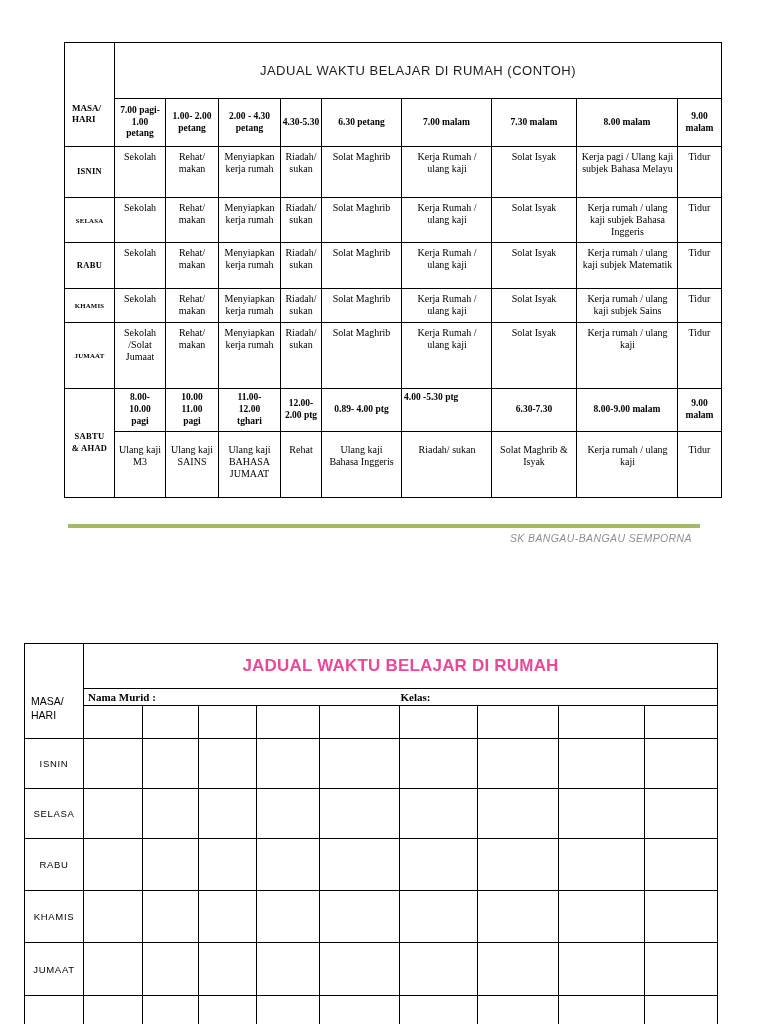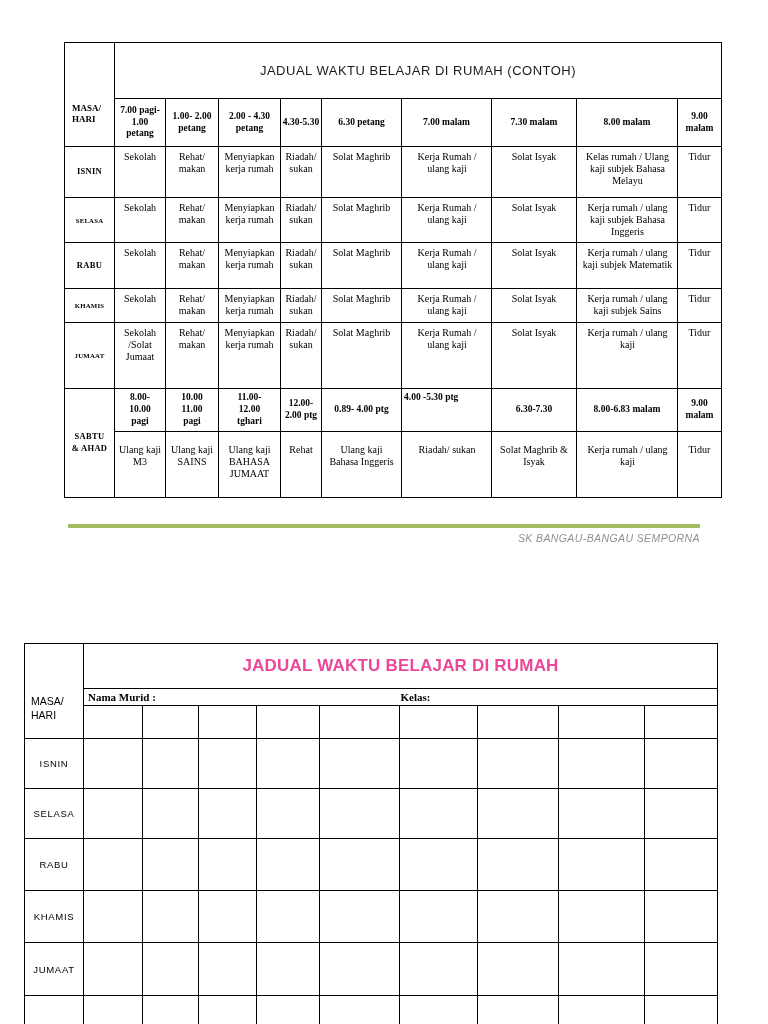--- a/index.html
+++ b/index.html
@@ -33,21 +33,21 @@
   }
   .c.la { text-align:center; padding-left:4px; }
   .wk-data .c { padding-top:12px; }
   .day { text-align:center; vertical-align:middle; font-weight:bold; white-space:pre-line; }
   .day.lg { font-size:8.5px; letter-spacing:.3px; line-height:1.4; }
   .day.sm { font-size:6.8px; letter-spacing:.2px; }
 
   
   .green-rule { position:absolute; left:68px; top:524px; width:632px; height:3.5px; background:#a4ba63; }
   .footer {
-    position:absolute; top:532px; right:68px;
+    position:absolute; top:532px; right:76px;
     font-family:"Liberation Sans", sans-serif; font-style:italic;
     font-size:10.5px; color:#8f9191; letter-spacing:.4px;
   }
 
   
   .bottom-table { left:24px; top:643px; width:693px; }
   .title2 {
     font-family:"Liberation Sans", sans-serif; font-weight:bold; font-size:17px;
     text-align:center; vertical-align:middle; letter-spacing:.2px; color:#ec4899;
   }
@@ -106,21 +106,21 @@
 
       <tr style="height:51px">
         <td class="day lg">ISNIN</td>
         <td class="c">Sekolah</td>
         <td class="c">Rehat/ makan</td>
         <td class="c">Menyiapkan kerja rumah</td>
         <td class="c">Riadah/ sukan</td>
         <td class="c">Solat Maghrib</td>
         <td class="c la">Kerja Rumah / ulang kaji</td>
         <td class="c">Solat Isyak</td>
-        <td class="c la">Kelas rumah / Ulang kaji subjek Bahasa Melayu</td>
+        <td class="c la">Kerja pagi / Ulang kaji subjek Bahasa Melayu</td>
         <td class="c">Tidur</td>
       </tr>
       <tr style="height:45px">
         <td class="day sm">SELASA</td>
         <td class="c">Sekolah</td>
         <td class="c">Rehat/ makan</td>
         <td class="c">Menyiapkan kerja rumah</td>
         <td class="c">Riadah/ sukan</td>
         <td class="c">Solat Maghrib</td>
         <td class="c la">Kerja Rumah / ulang kaji</td>
@@ -175,21 +175,21 @@
 11.00
 pagi</td>
         <td class="th">11.00-
 12.00
 tghari</td>
         <td class="th">12.00-
 2.00 ptg</td>
         <td class="th">0.89- 4.00 ptg</td>
         <td class="th tl">4.00 -5.30 ptg</td>
         <td class="th">6.30-7.30</td>
-        <td class="th">8.00-6.83 malam</td>
+        <td class="th">8.00-9.00 malam</td>
         <td class="th">9.00
 malam</td>
       </tr>
       <tr class="wk-data" style="height:66px">
         <td class="c">Ulang kaji M3</td>
         <td class="c">Ulang kaji SAINS</td>
         <td class="c">Ulang kaji BAHASA JUMAAT</td>
         <td class="c">Rehat</td>
         <td class="c">Ulang kaji Bahasa Inggeris</td>
         <td class="c la">Riadah/ sukan</td>

